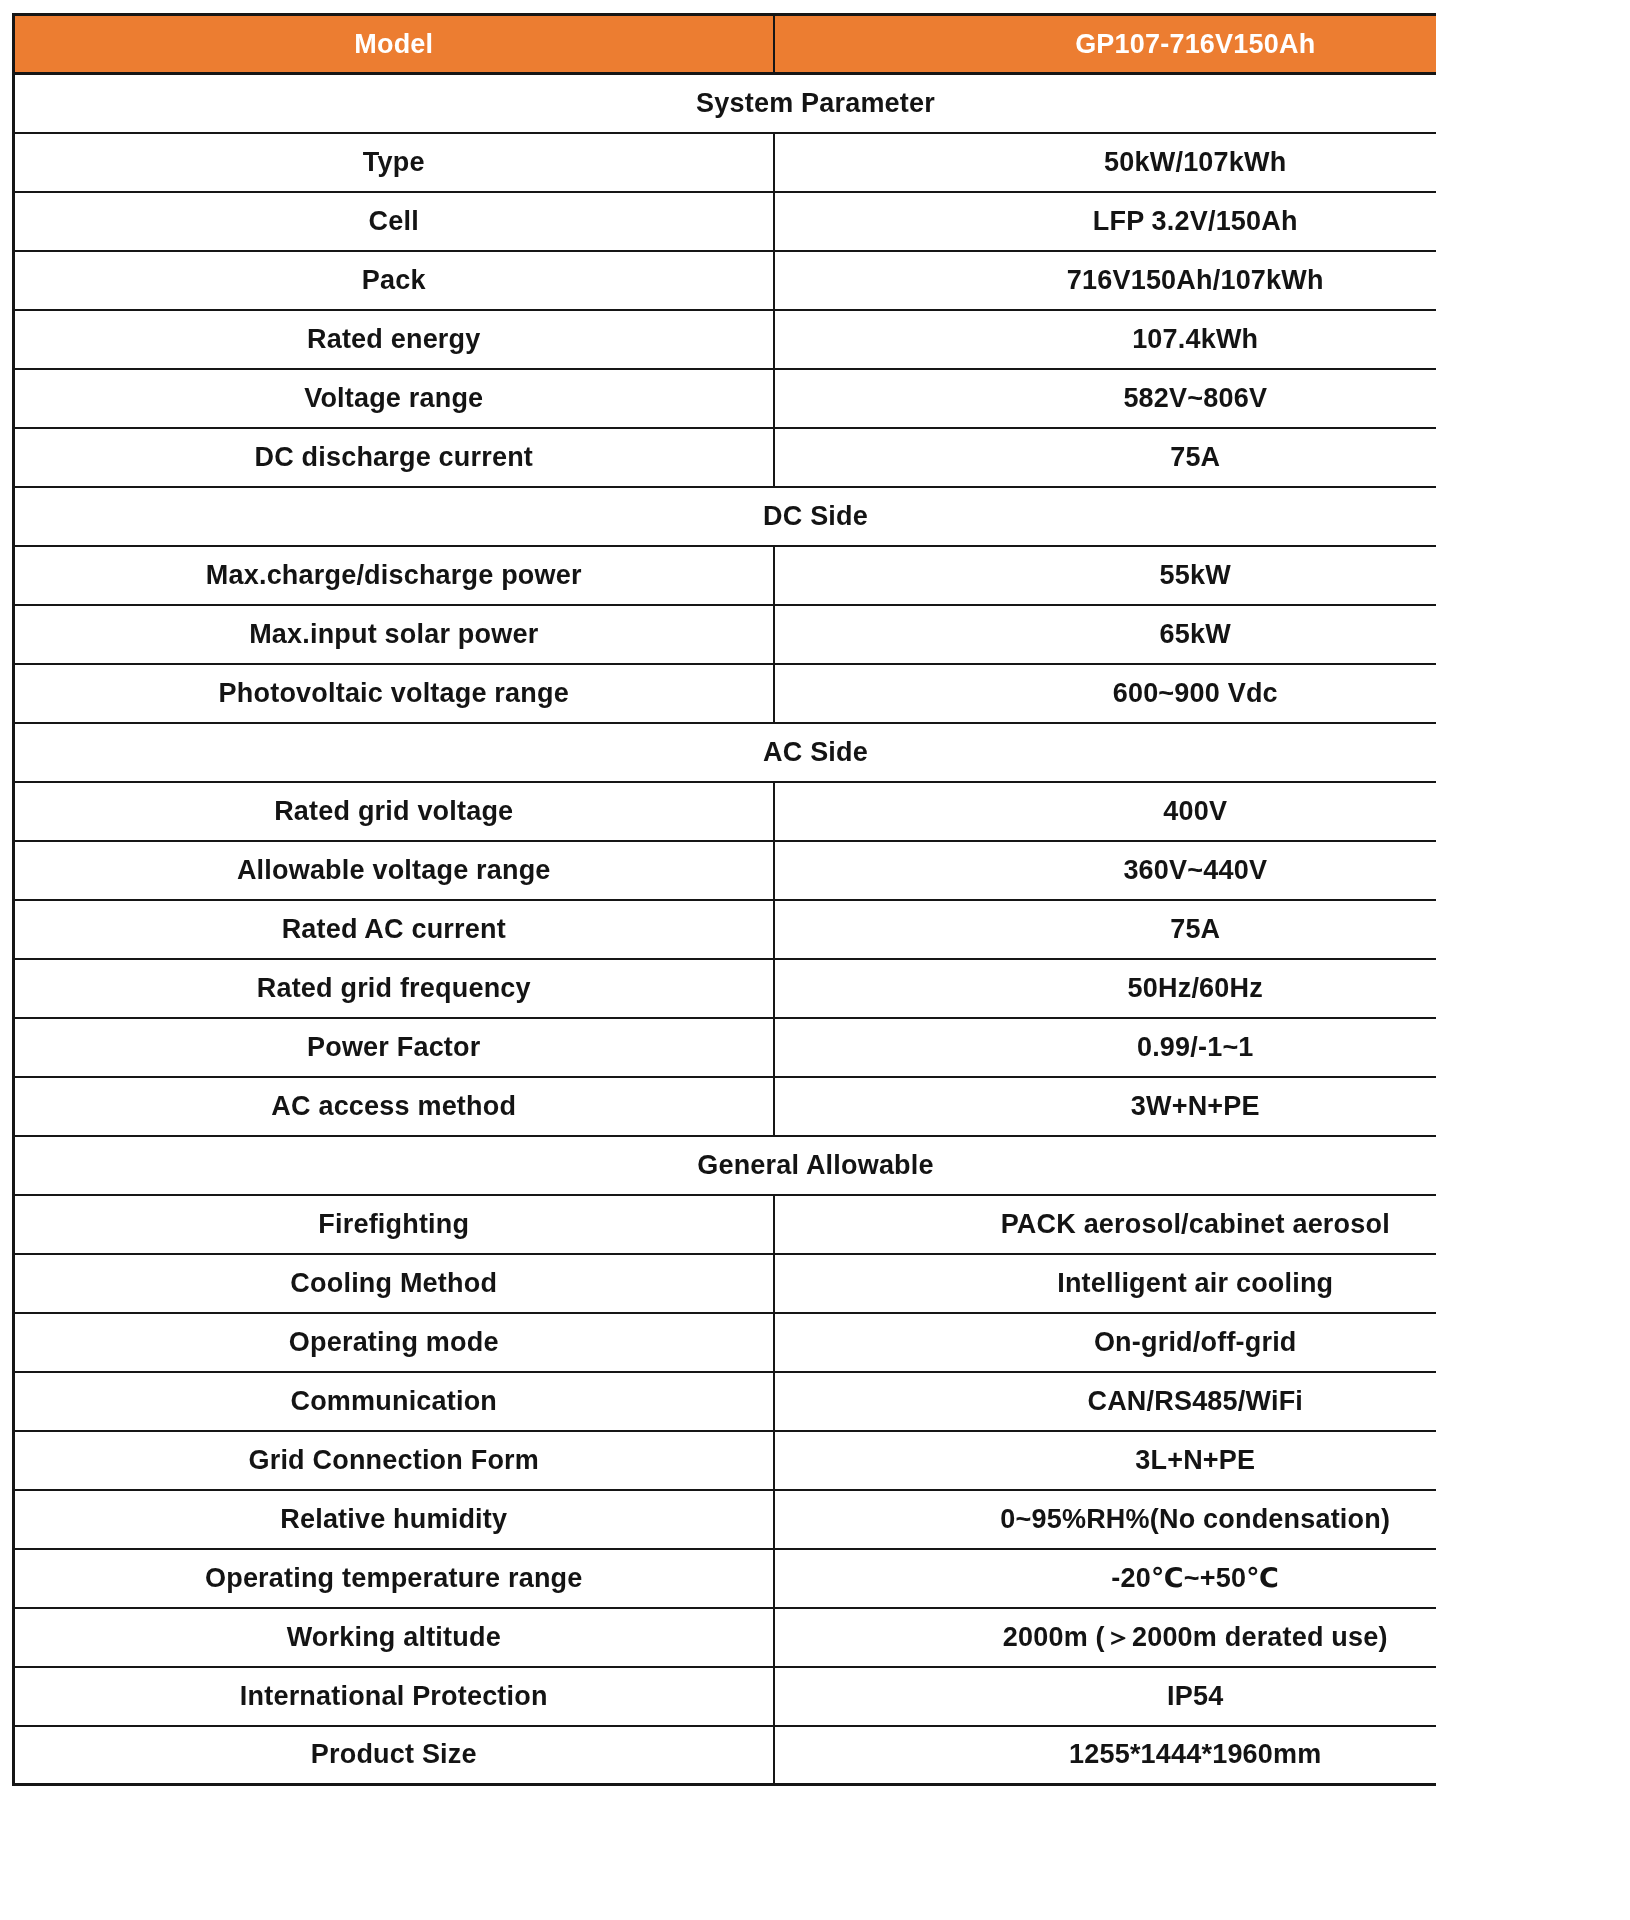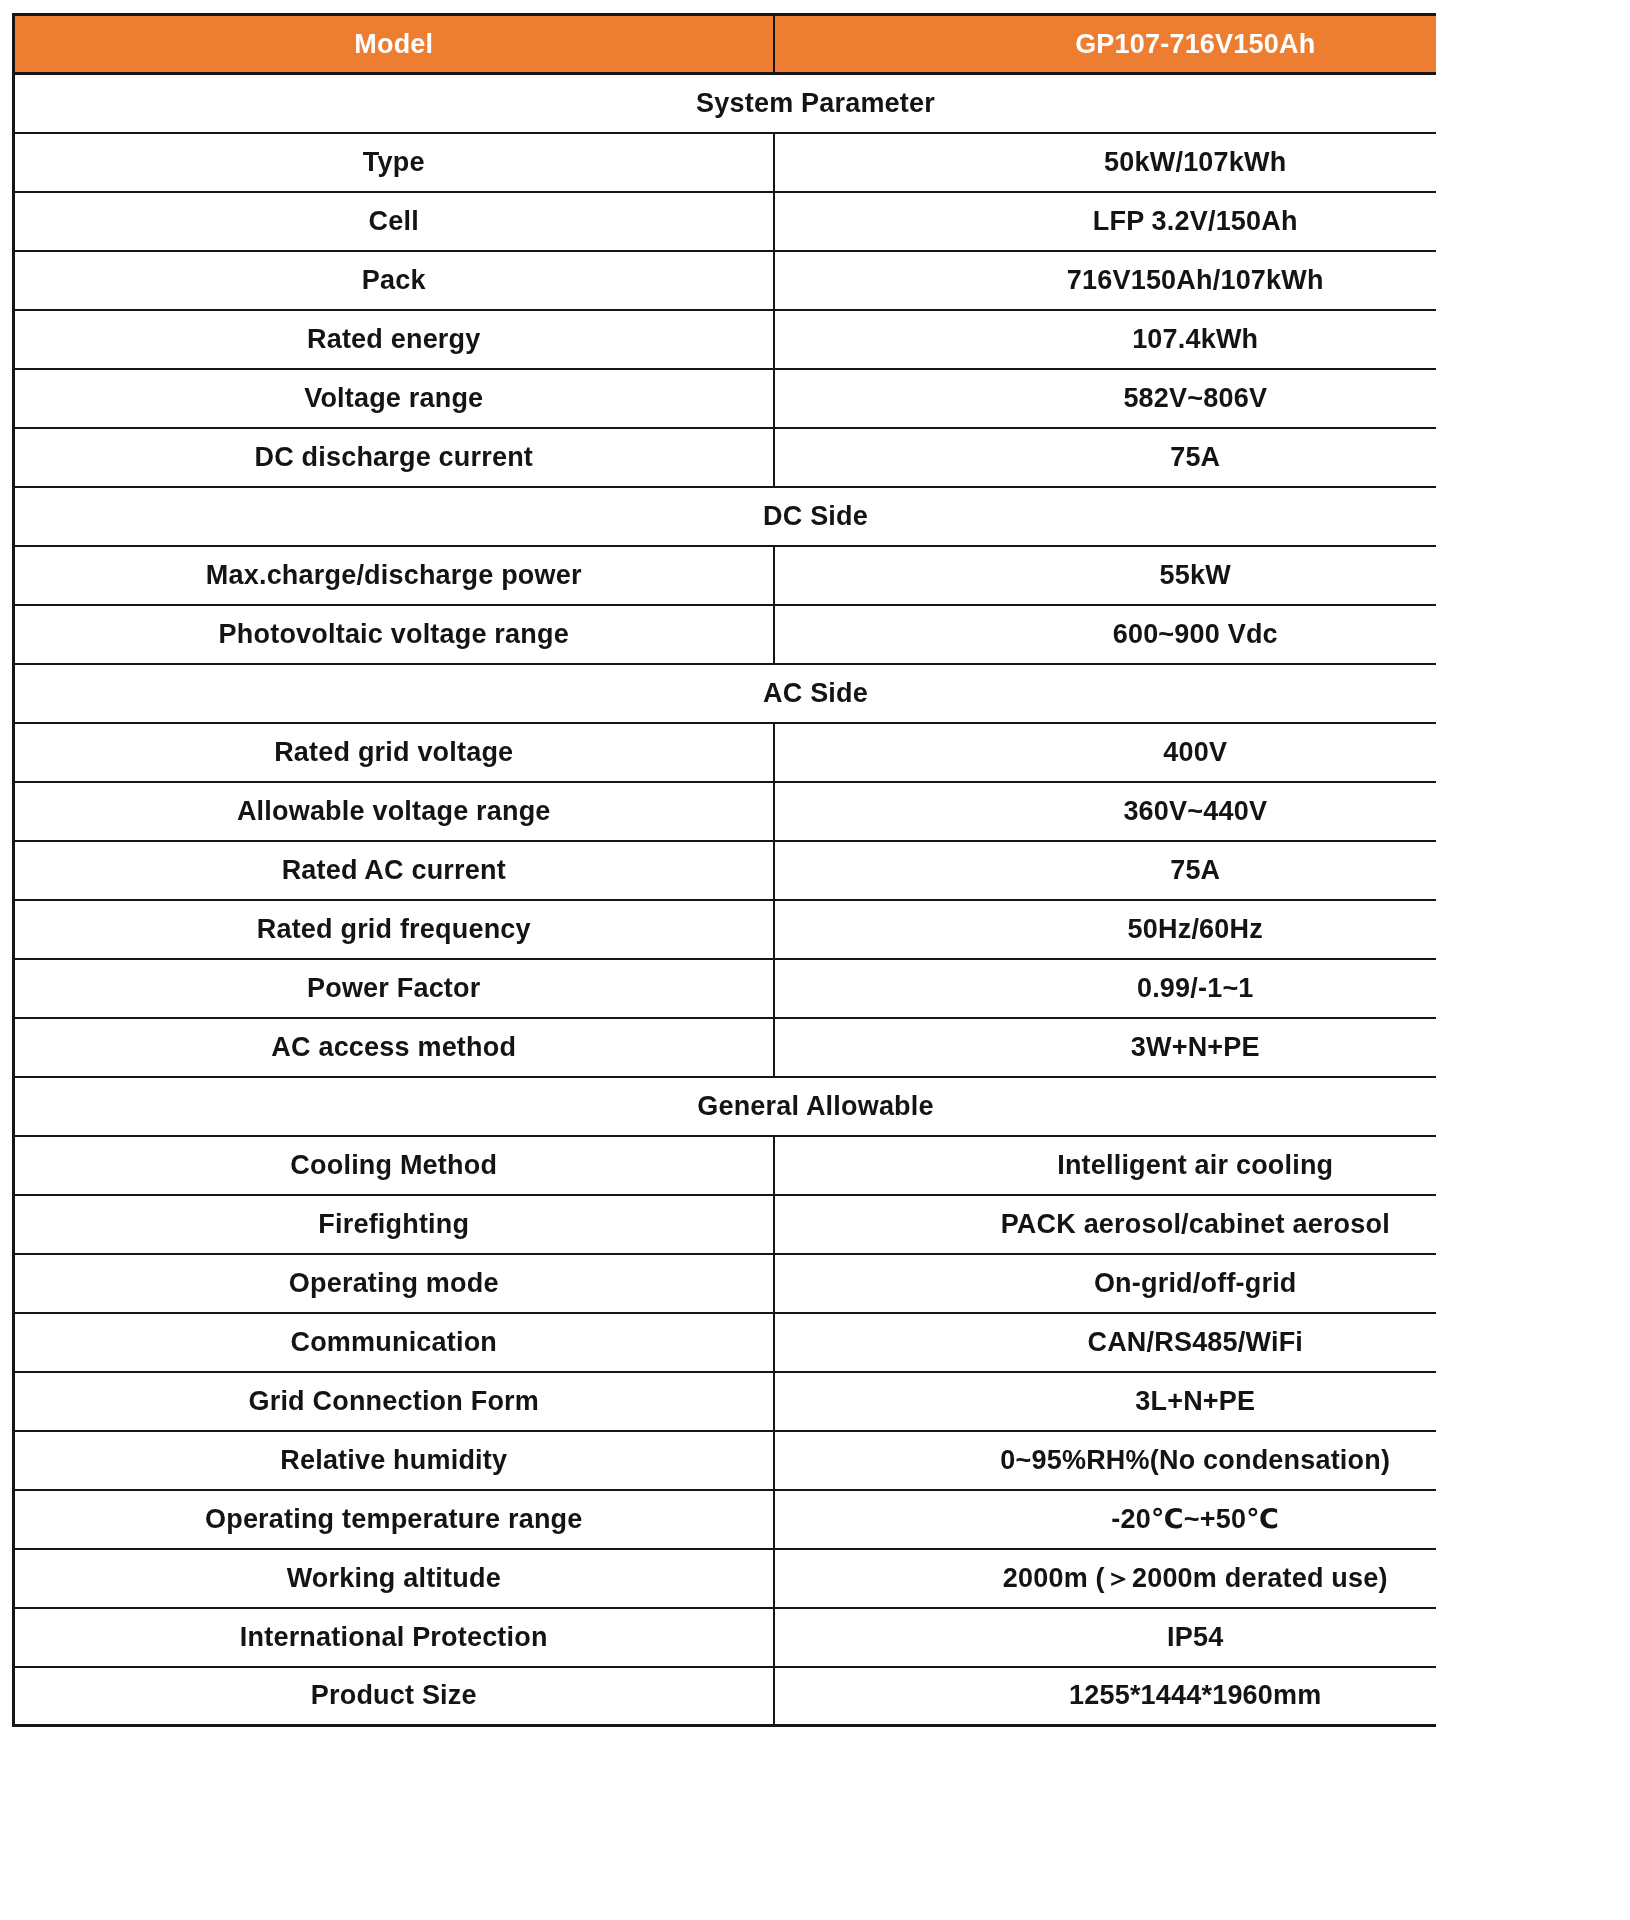--- a/index.html
+++ b/index.html
@@ -98,20 +98,24 @@
           <td class="value">75A</td>
         </tr>
         <tr>
           <td colspan="2" class="section">DC Side</td>
         </tr>
         <tr>
           <td class="param">Max.charge/discharge power</td>
           <td class="value">55kW</td>
         </tr>
         <tr>
+          <td class="param">Max.input solar power</td>
+          <td class="value">65kW</td>
+        </tr>
+        <tr>
           <td class="param">Photovoltaic voltage range</td>
           <td class="value">600~900 Vdc</td>
         </tr>
         <tr>
           <td colspan="2" class="section">AC Side</td>
         </tr>
         <tr>
           <td class="param">Rated grid voltage</td>
           <td class="value">400V</td>
         </tr>
@@ -132,26 +136,26 @@
           <td class="value">0.99/-1~1</td>
         </tr>
         <tr>
           <td class="param">AC access method</td>
           <td class="value">3W+N+PE</td>
         </tr>
         <tr>
           <td colspan="2" class="section">General Allowable</td>
         </tr>
         <tr>
+          <td class="param">Firefighting</td>
+          <td class="value">PACK aerosol/cabinet aerosol</td>
+        </tr>
+        <tr>
           <td class="param">Cooling Method</td>
           <td class="value">Intelligent air cooling</td>
-        </tr>
-        <tr>
-          <td class="param">Firefighting</td>
-          <td class="value">PACK aerosol/cabinet aerosol</td>
         </tr>
         <tr>
           <td class="param">Operating mode</td>
           <td class="value bold">On-grid/off-grid</td>
         </tr>
         <tr>
           <td class="param">Communication</td>
           <td class="value">CAN/RS485/WiFi</td>
         </tr>
         <tr>

